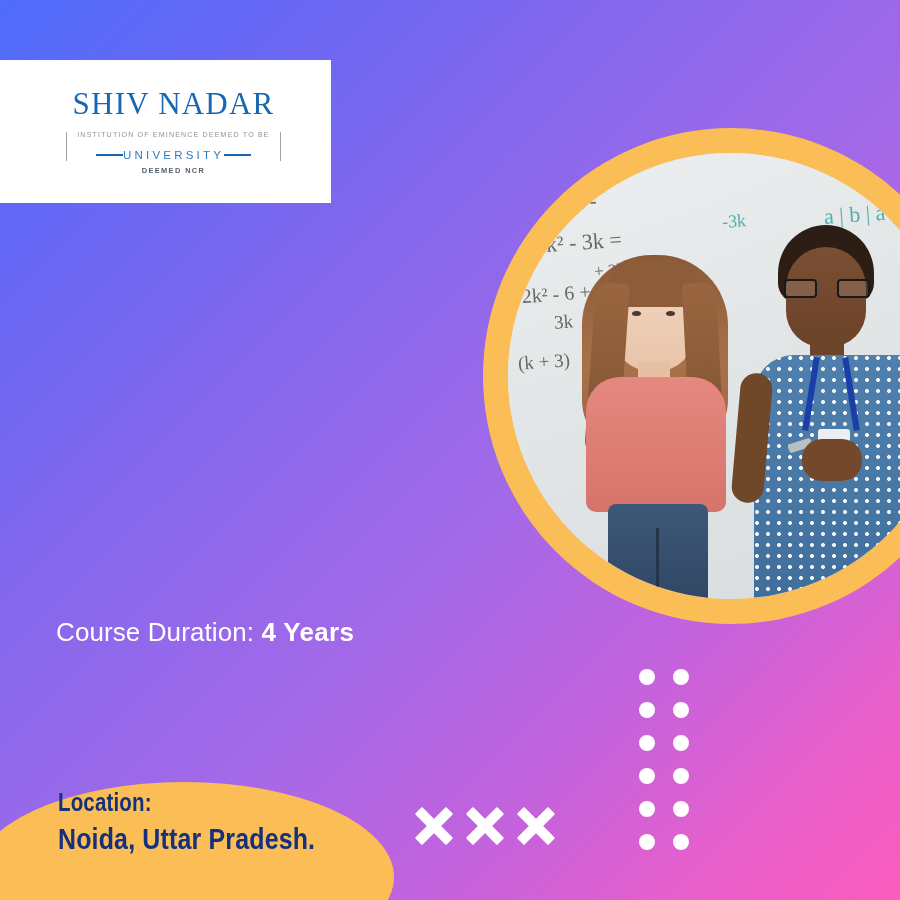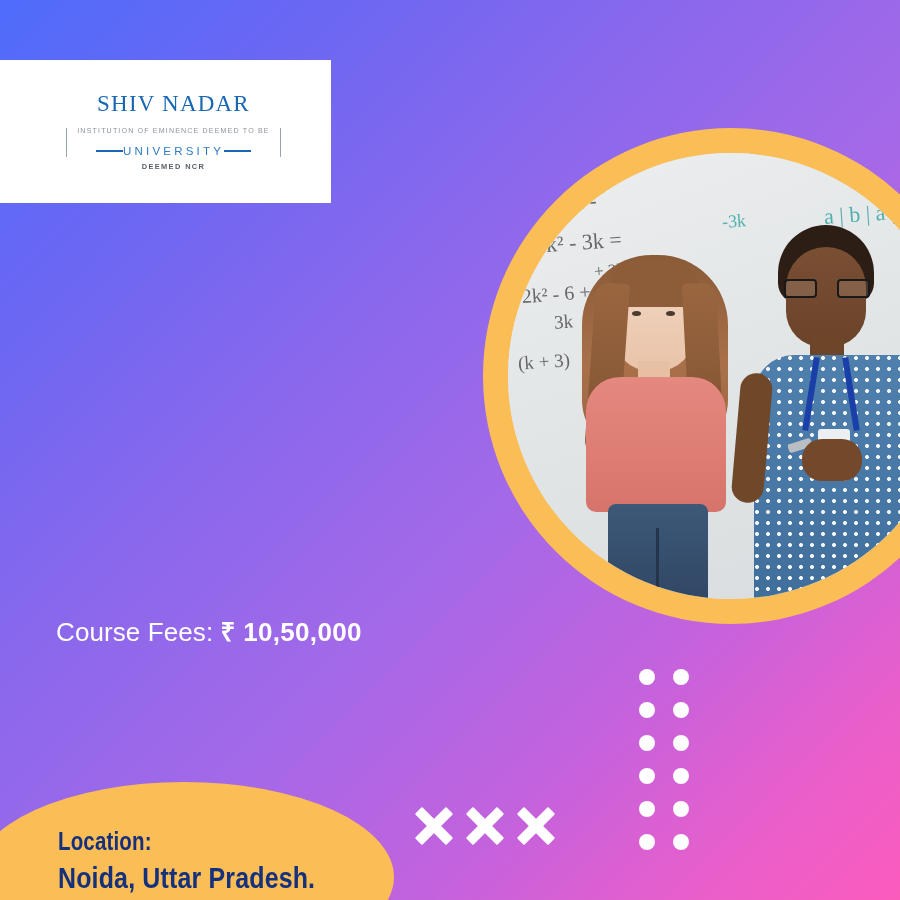--- a/index.html
+++ b/index.html
@@ -30,21 +30,21 @@
     position:absolute;
     left:0; top:60px;
     width:331px; height:143px;
     background:#ffffff;
     display:flex; flex-direction:column;
     align-items:center; justify-content:center;
     padding-left:16px;
   }
   #logo-wordmark {
     font-family:"Liberation Serif", serif;
-    font-size:23px;
+    font-size:31px;
     letter-spacing:1.2px;
     color:#1767b2;
     line-height:1;
     margin-bottom:12px;
     white-space:nowrap;
   }
   #logo-tagline-wrap {
     position:relative;
     padding:0 11px;
     display:flex; flex-direction:column; align-items:center;
@@ -267,21 +267,21 @@
   
   #location-blob {
     position:absolute;
     left:-26px; top:782px;
     width:420px; height:190px;
     background:#fbbd55;
     border-radius:50%;
   }
   #location-text {
     position:absolute;
-    left:58px; top:827px;
+    left:58px; top:788px;
     color:#15317e;
   }
   #location-label {
     font-family:"Liberation Sans Narrow","Liberation Sans", sans-serif;
     font-size:25px; font-weight:bold;
     transform:scaleX(0.82); transform-origin:left center;
     letter-spacing:0.2px;
     white-space:nowrap;
   }
   #location-value {
@@ -357,22 +357,22 @@
         <div id="pb-arm-l"></div>
         <div id="pb-watch"></div>
         <div id="pb-hand"></div>
       </div>
     </div>
   </div>
 
 
   <div id="details">
     <div class="detail-row">
-      <span class="detail-label">Course Fees:</span>
-      <span class="detail-value">₹ 10,50,000</span>
+      <span class="detail-label">Course Duration:</span>
+      <span class="detail-value">4 Years</span>
     </div>
   </div>
 
   <div id="dot-grid">
     <span class="dot"></span>
     <span class="dot"></span>
     <span class="dot"></span>
     <span class="dot"></span>
     <span class="dot"></span>
     <span class="dot"></span>

